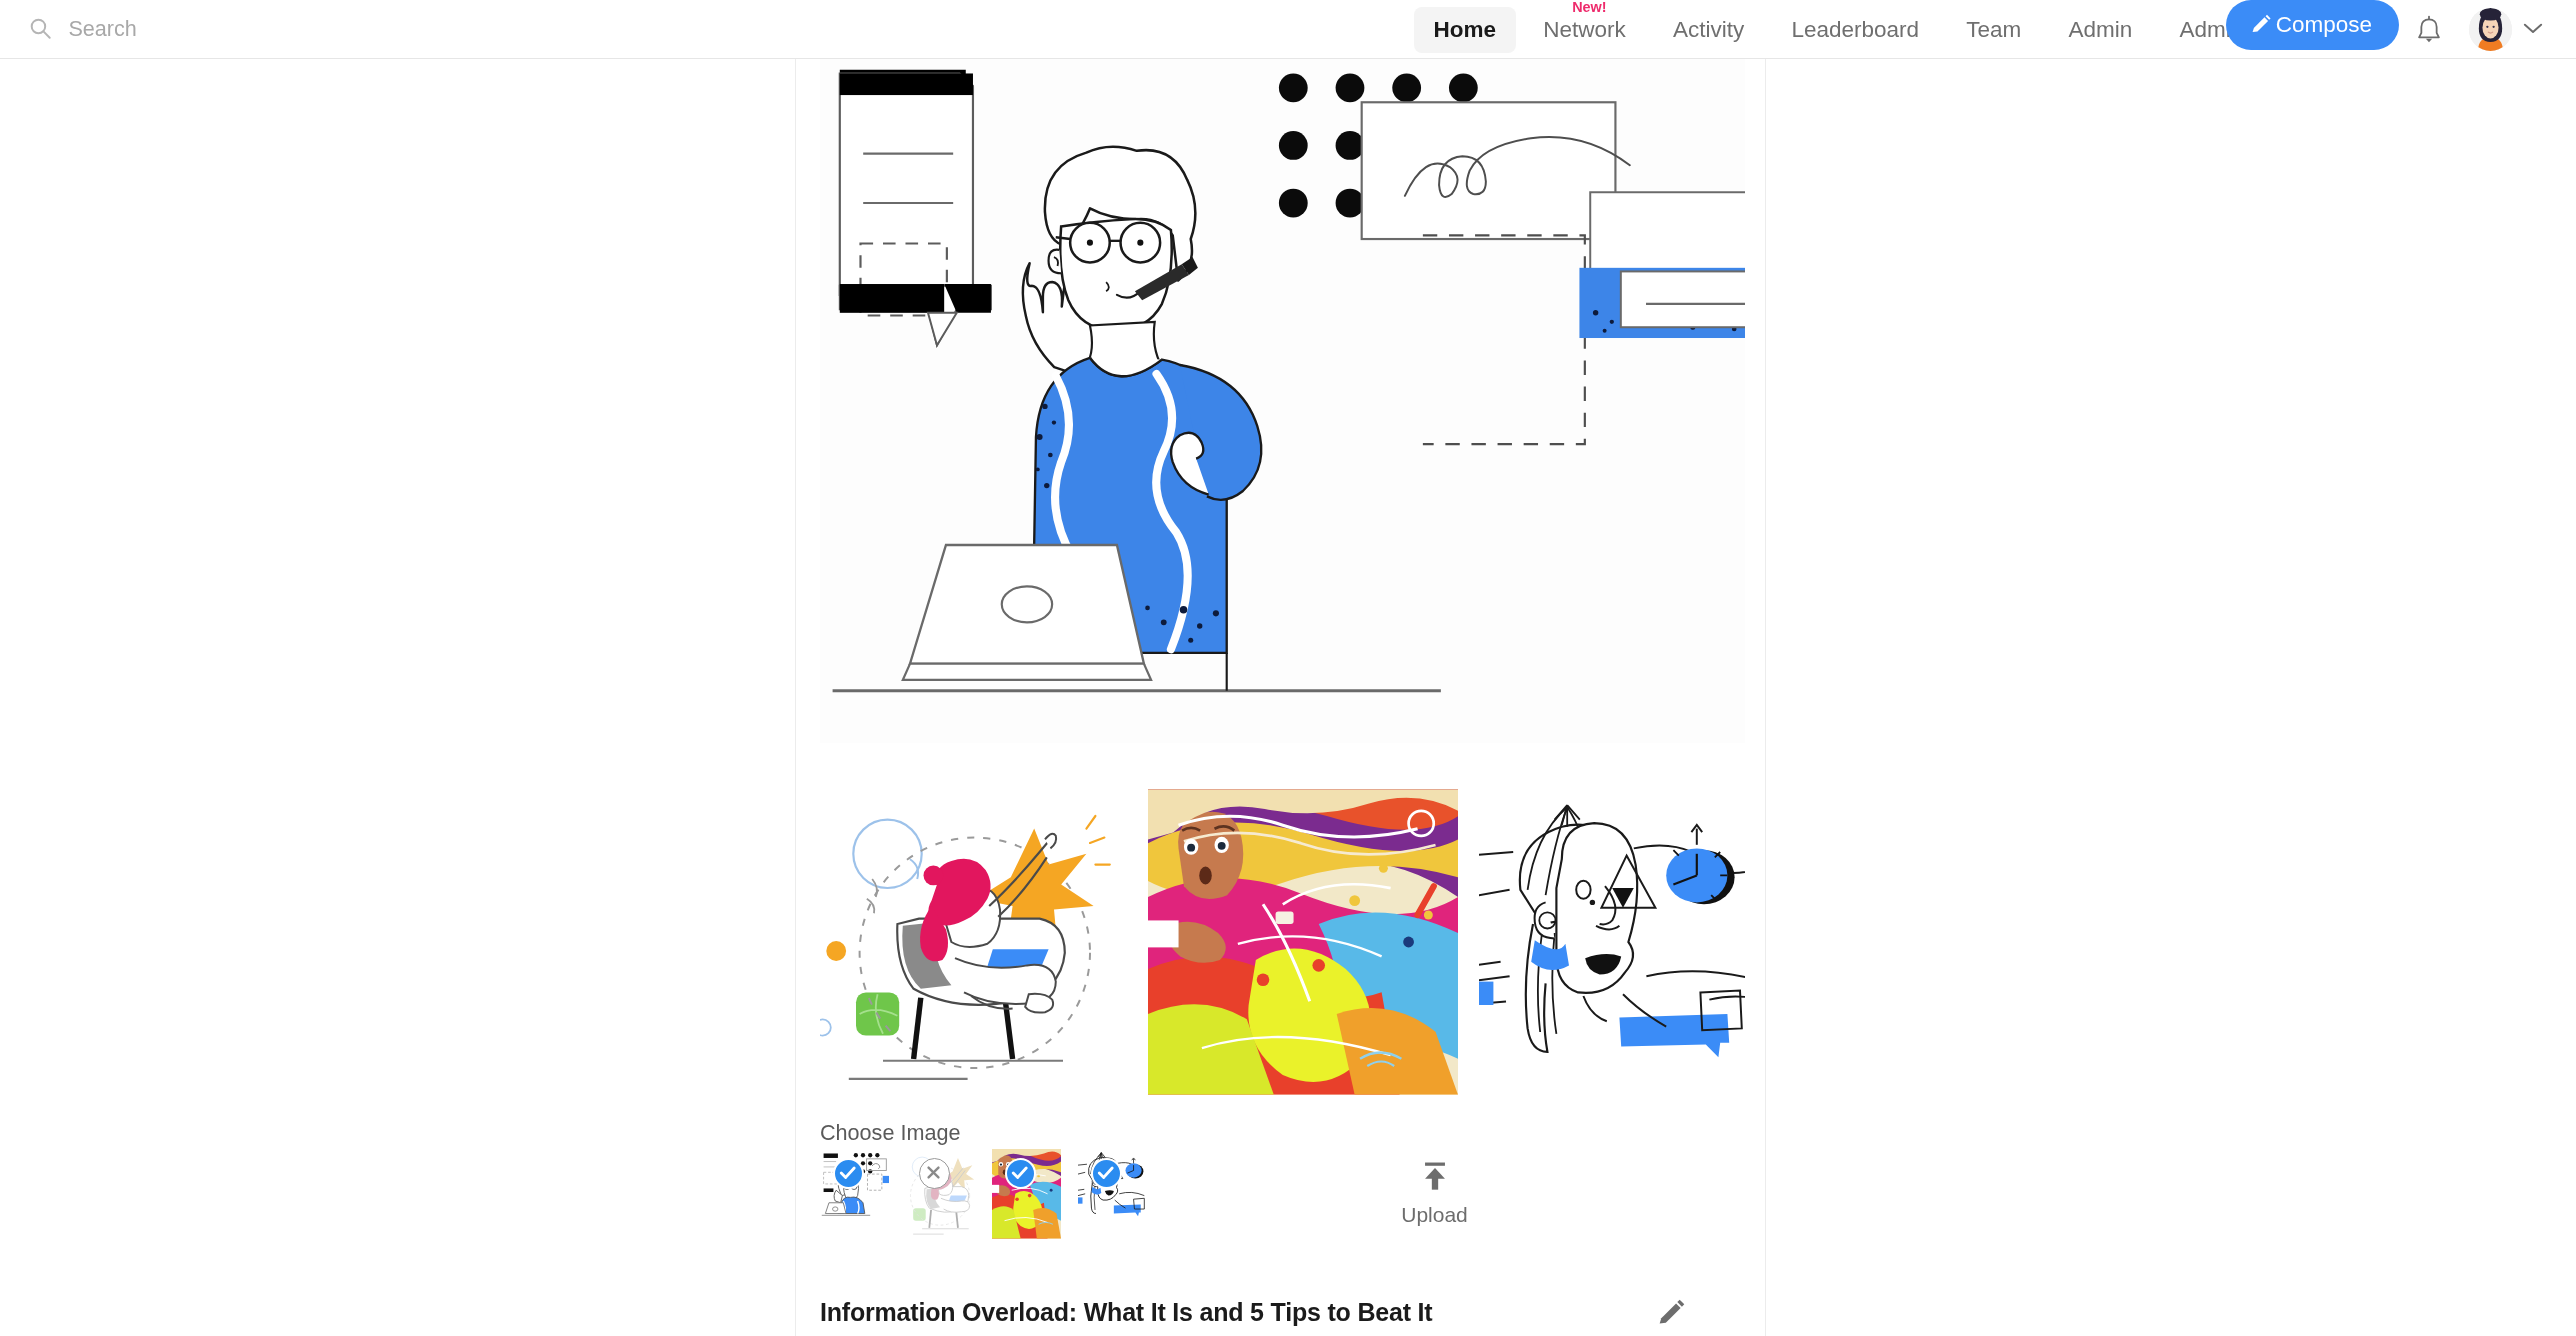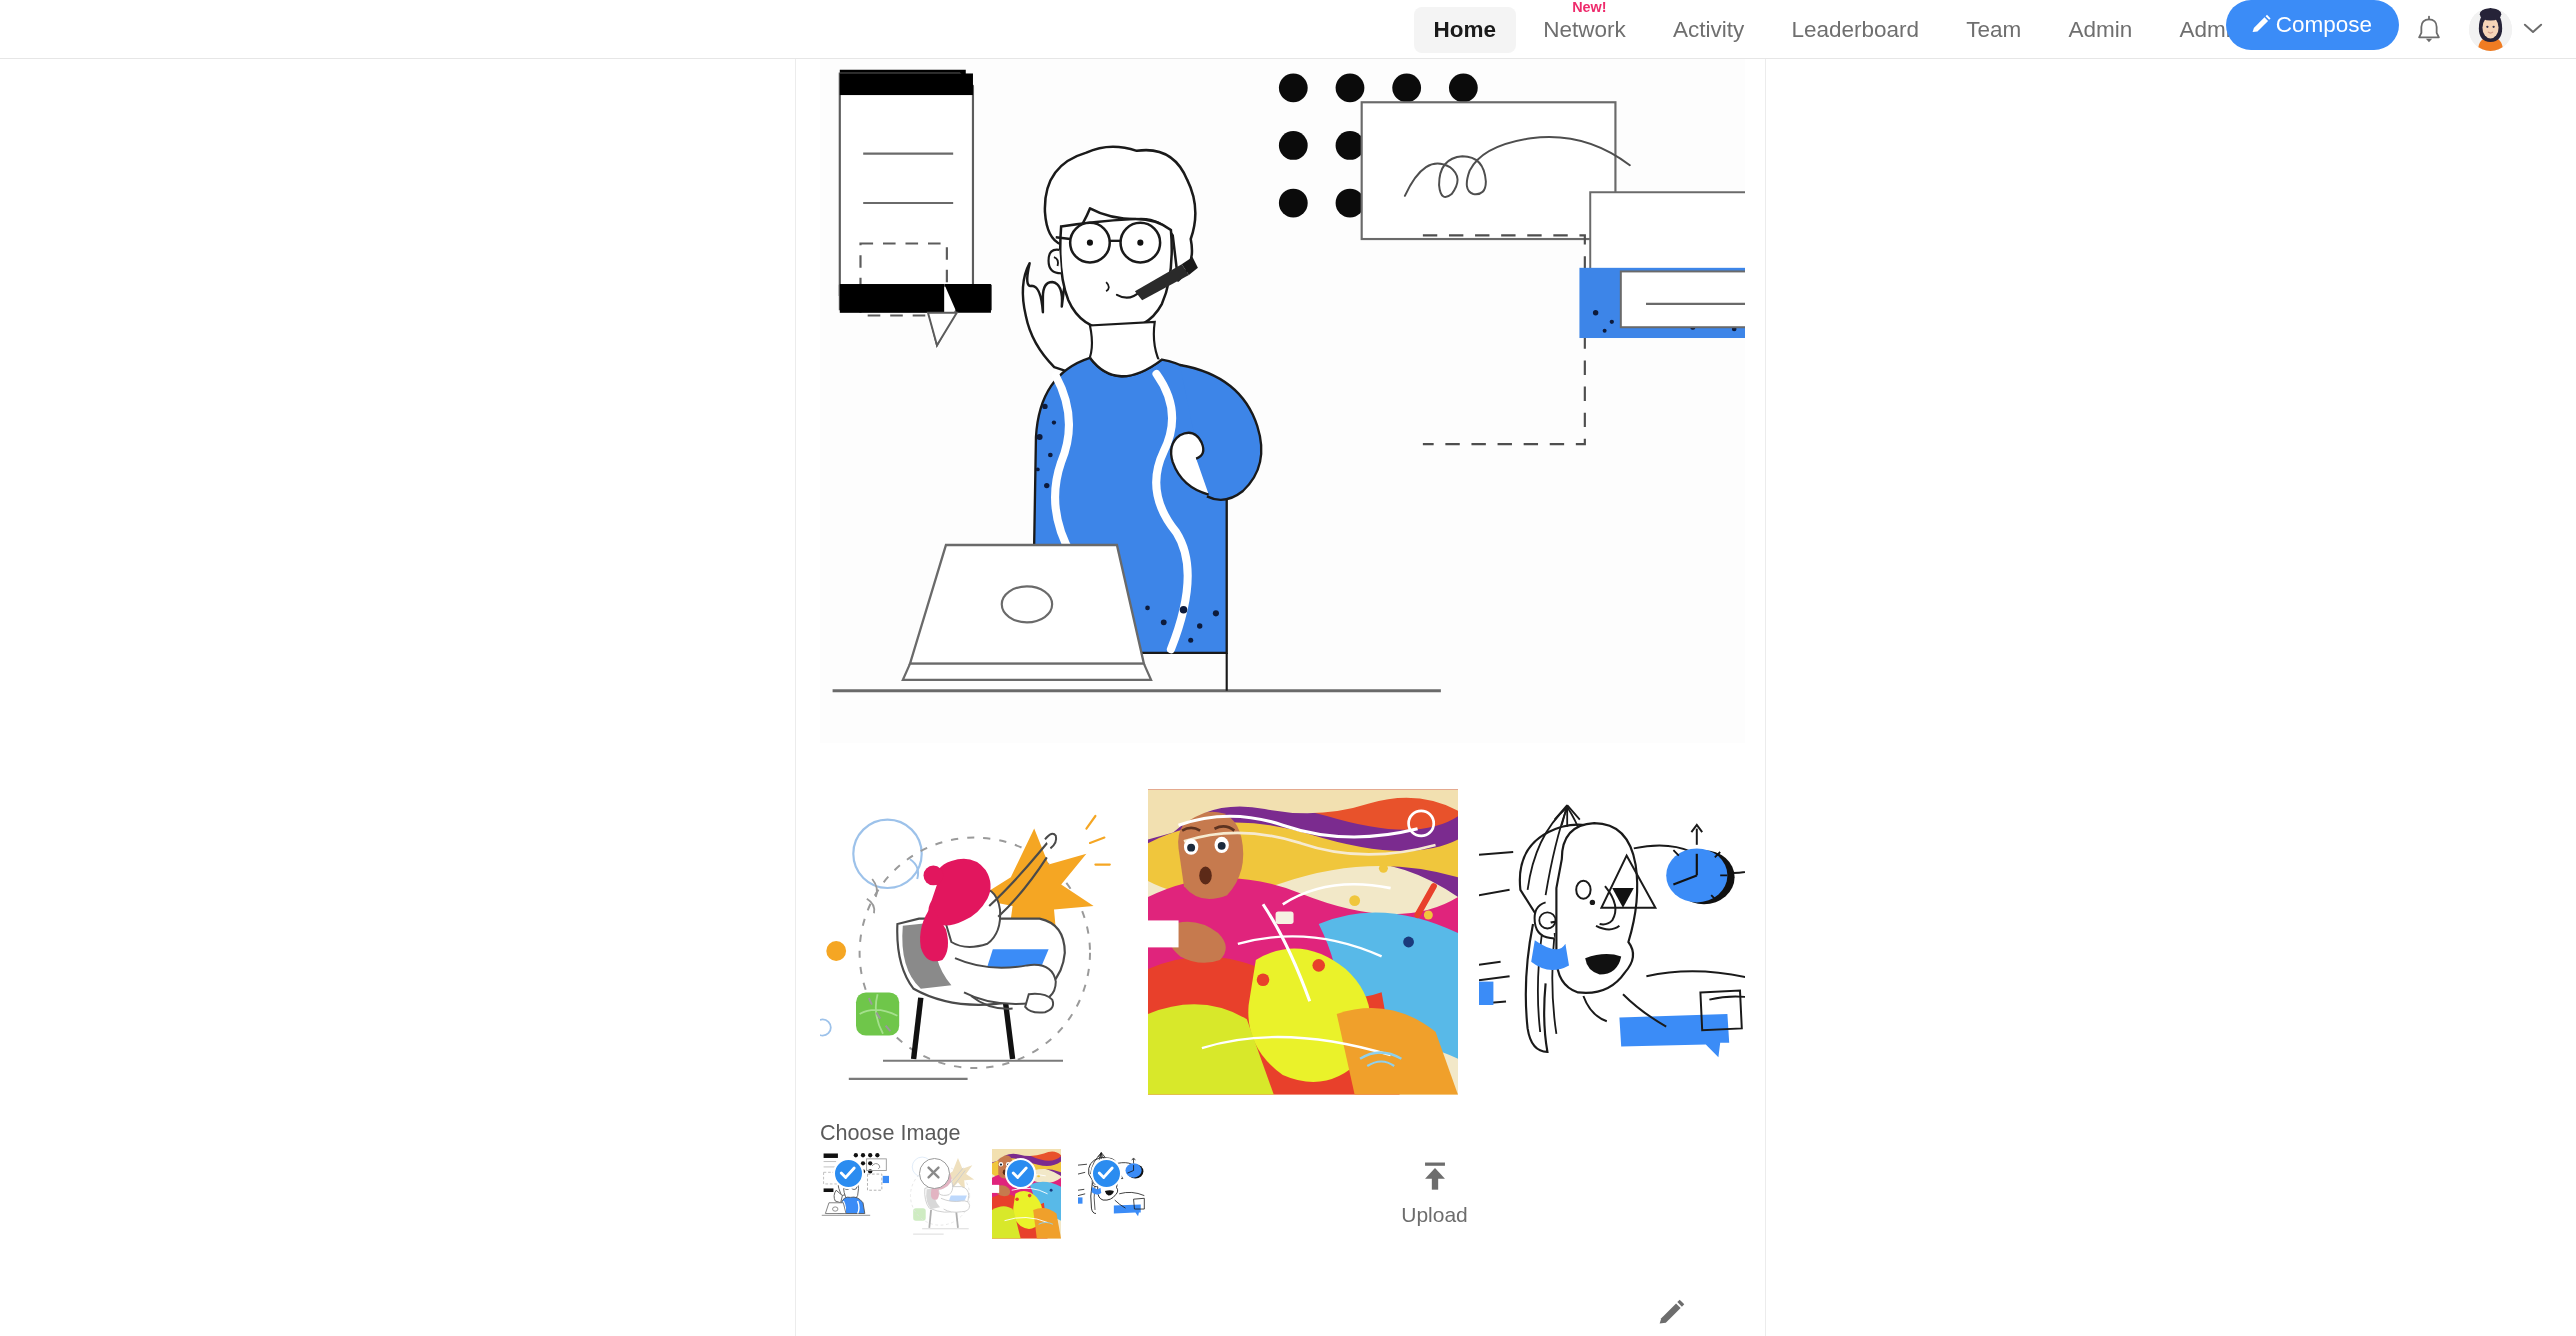--- a/index.html
+++ b/index.html
@@ -152,20 +152,27 @@
     position: absolute; left: 836px; top: 1238px;
     width: 31px; height: 31px; cursor: pointer;
   }
 </style>
 </head>
 <body>
 
 <div class="header">
 
 
+  <div class="search-wrap">
+    <svg class="search-icon" viewBox="0 0 26 26">
+      <circle cx="10.5" cy="10.5" r="7.5" fill="none" stroke="#b5b5b5" stroke-width="2.2"></circle>
+      <line x1="16" y1="16" x2="23" y2="23" stroke="#b5b5b5" stroke-width="2.2" stroke-linecap="round"></line>
+    </svg>
+    <input class="search-input" type="text" placeholder="Search" style="">
+  </div>
 
   <div class="nav">
     <div class="nav-item active">
       <span>Home</span>
     </div>
     <div class="nav-item">
       <span class="nav-badge">New!</span>
       <span>Network</span>
     </div>
     <div class="nav-item">
@@ -656,20 +663,21 @@
 
     <div class="upload-btn">
       <svg width="38" height="38" viewBox="0 0 42 42">
         <rect x="10" y="5" width="22" height="3.6" fill="#6d6d6d"></rect>
         <rect x="17.5" y="19" width="7" height="16" fill="#6d6d6d"></rect>
         <path d="M21 11 L32 23 L10 23 Z" fill="#6d6d6d"></path>
       </svg>
       <div class="upload-label">Upload</div>
     </div>
 
+    <div class="post-title">Information Overload: What It Is and 5 Tips to Beat It</div>
 
     <svg class="edit-pencil" viewBox="0 0 34 34">
       <path d="M4 29 L5.8 23.2 L22 7 L27 12 L10.8 28.2 Z" fill="#6d6d6d"></path>
       <path d="M23.4 5.6 L28.4 10.6 L31 8 L26 3 Z" fill="#6d6d6d"></path>
     </svg>
 
   </div>
 </div>
 
 

